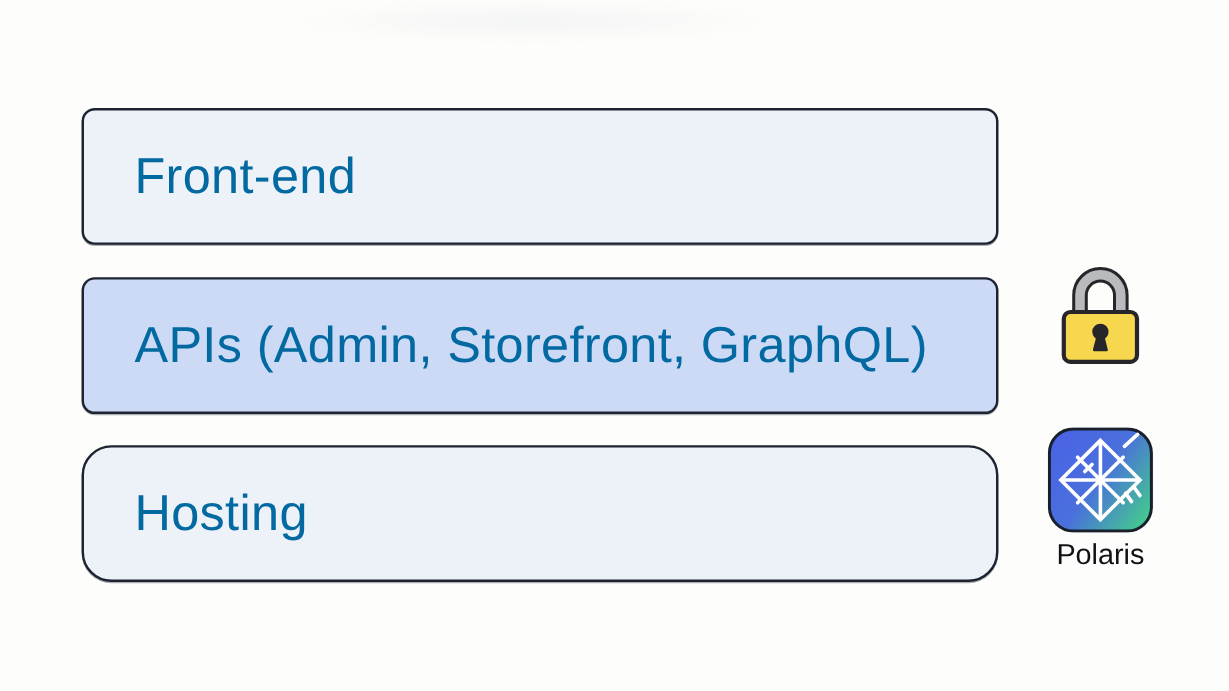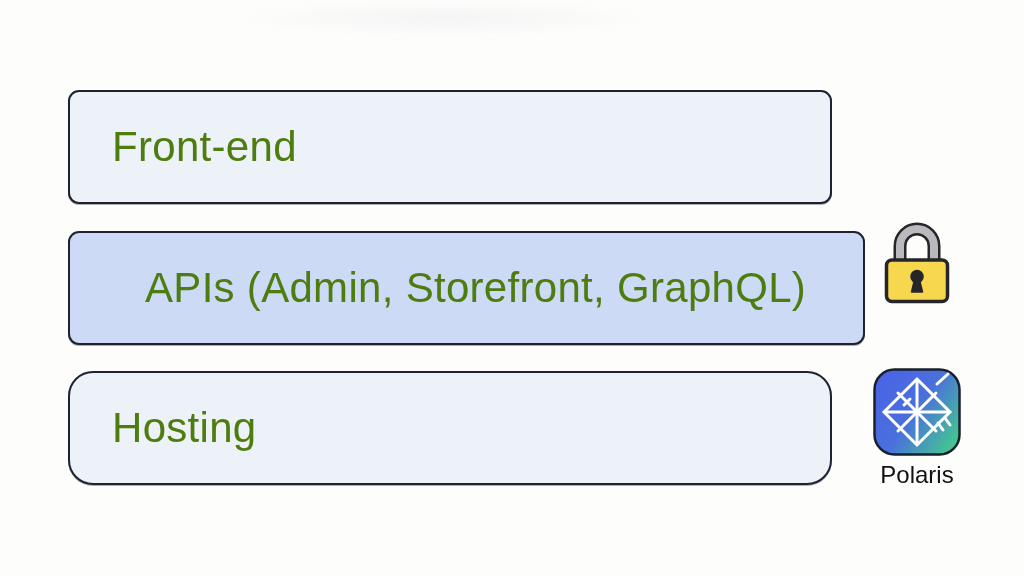--- a/index.html
+++ b/index.html
@@ -29,36 +29,36 @@
     border-radius: 11px;
     display: flex;
     align-items: center;
     box-sizing: content-box;
     box-shadow: 0 1px 0 rgba(20,25,40,0.35);
   }
   .diagram-box .box-label {
     padding-left: 42px;
     font-size: 42px;
     letter-spacing: 0.3px;
-    color: #4d7c0f;
+    color: #0369a1;
     white-space: nowrap;
   }
   .box-frontend { top: 90px; }
-  .box-apis     { top: 231px; padding-left: 33px; }
+  .box-apis     { top: 231px; }
   .box-hosting  { top: 371px; }
 
   .annotation {
     position: absolute;
     width: 124px;
     display: flex;
     flex-direction: column;
     align-items: center;
   }
   .annotation-oauth   { left: 855px; top: 219px; }
-  .annotation-polaris { left: 855px; top: 368px; }
+  .annotation-polaris { left: 855px; top: 356px; }
   .annotation .ann-label {
     color: #101114;
     text-align: center;
     white-space: nowrap;
   }
   .annotation-oauth .ann-label   { font-size: 22px; margin-top: 3px; }
   .annotation-polaris .ann-label { font-size: 24px; margin-top: 5px; }
   svg { display: block; }
 </style>
 </head>

